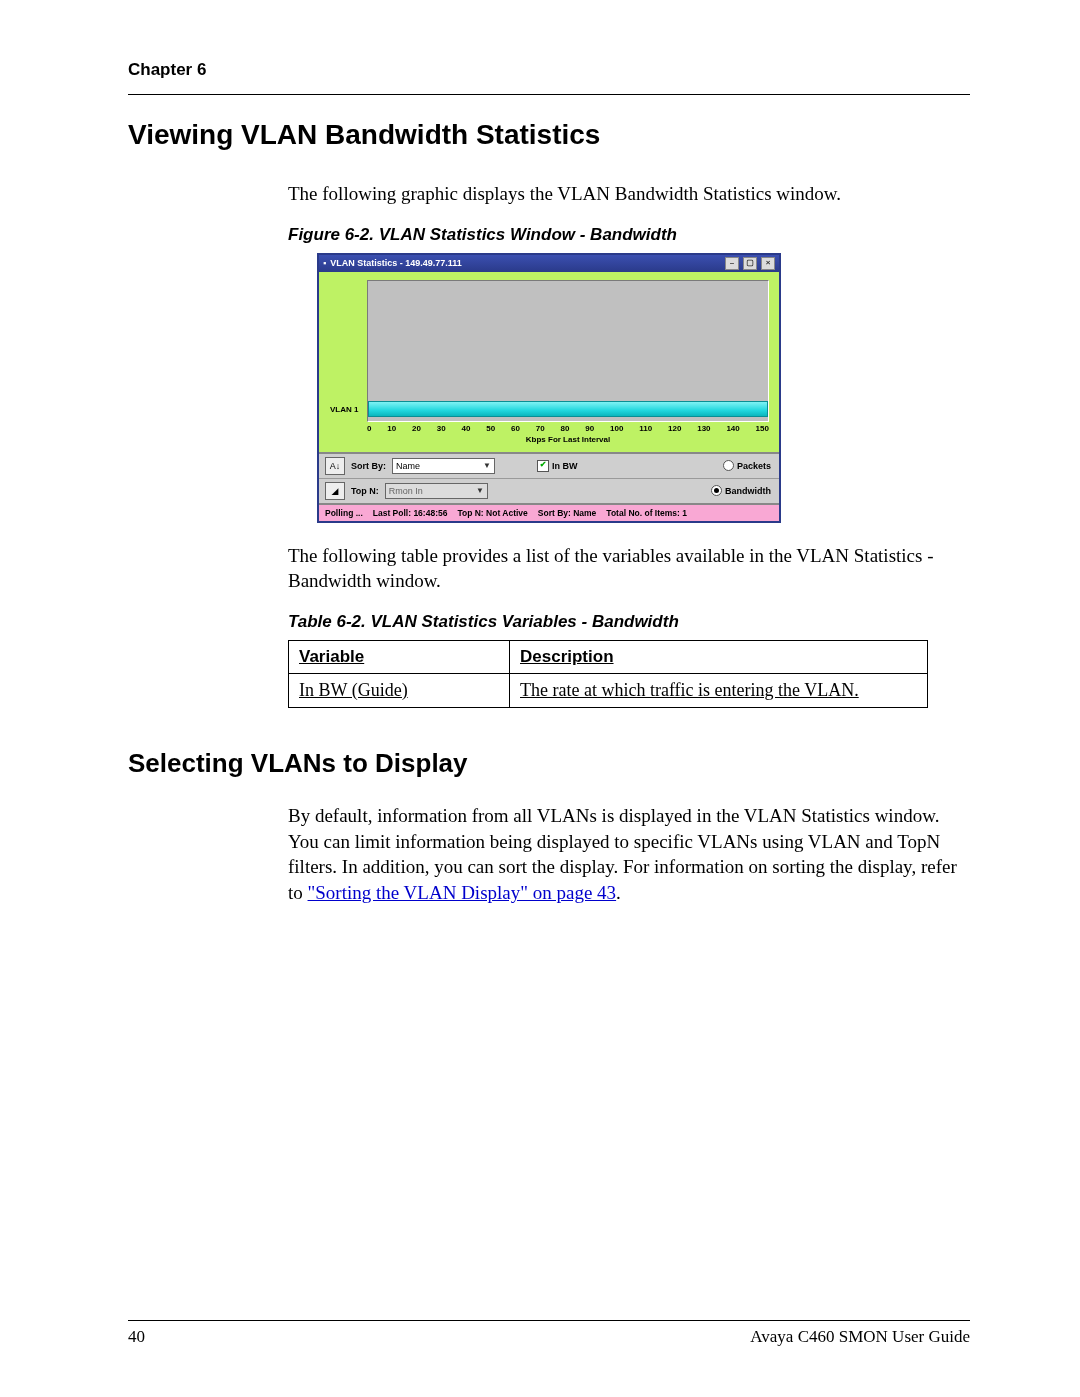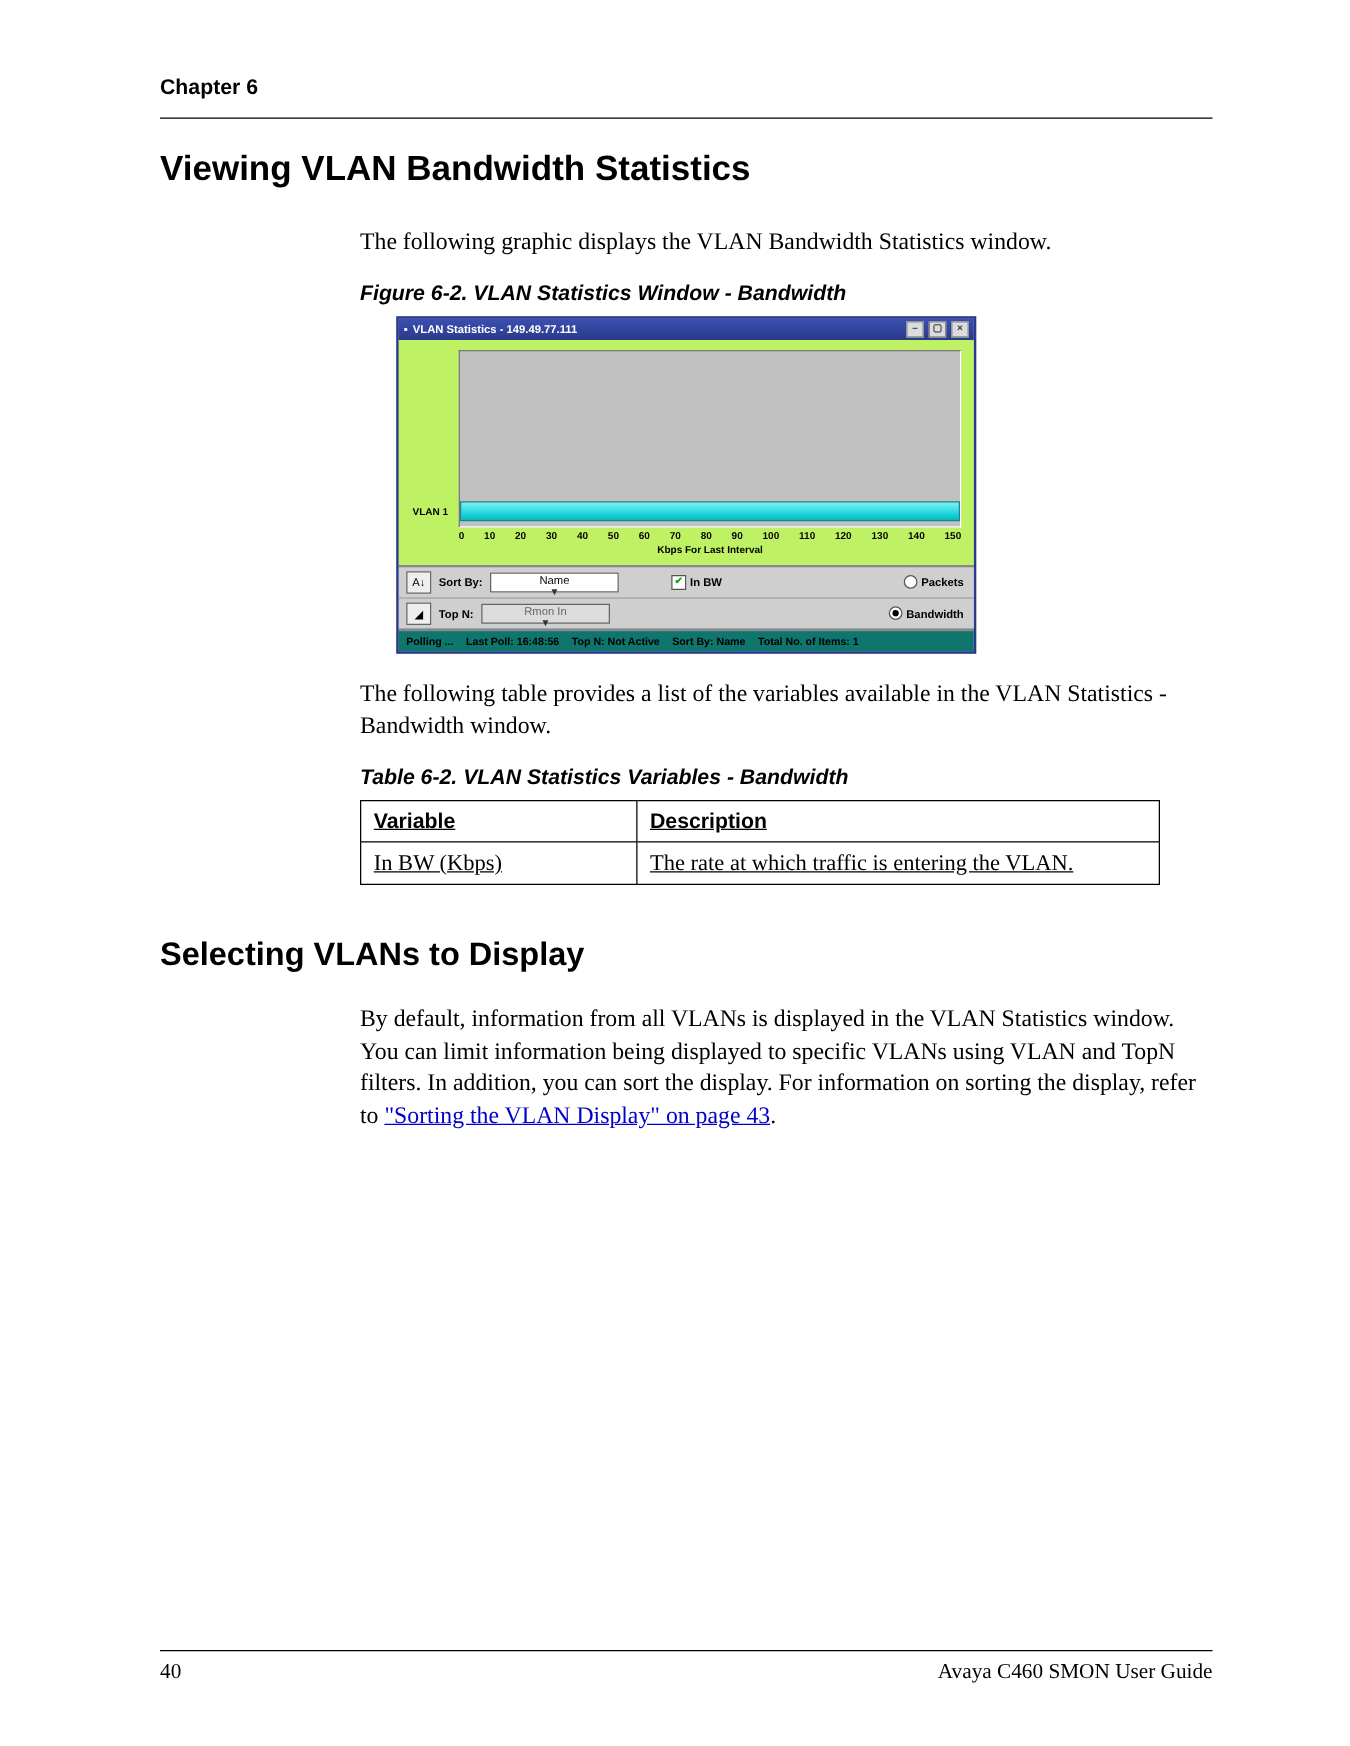--- a/index.html
+++ b/index.html
@@ -153,32 +153,32 @@
     display: flex; align-items: center; justify-content: center;
     font-size: 9px;
   }
   .lbl { font-weight: bold; font-size: 9px; }
   .dd {
     width: 95px; height: 14px;
     background: #fff;
     border: 1px solid #666;
     font-size: 9px;
     padding: 0 3px;
-    display: flex; align-items: center; justify-content: space-between; flex-direction: column;
+    display: flex; align-items: center; justify-content: space-between;
   }
   .dd.disabled { background: #dcdcdc; color: #666; }
   .tri { font-size: 8px; color: #333; }
   .chk { display: inline-flex; align-items: center; gap: 3px; font-weight: bold; font-size: 9px; }
   .chkbox { width: 10px; height: 10px; background: #fff; border: 1px solid #555; color: #0a0; font-size: 8px; line-height: 8px; text-align: center; }
   .radiogrp { display: flex; flex-direction: column; gap: 2px; margin-left: auto; padding-right: 2px; }
   .radio { display: inline-flex; align-items: center; gap: 3px; font-weight: bold; font-size: 9px; }
   .rdot { width: 9px; height: 9px; border-radius: 50%; border: 1px solid #555; background: #fff; position: relative; }
   .rdot.on::after { content: ""; position: absolute; inset: 2px; border-radius: 50%; background: #000; }
   .status {
-    background: #0f766e;
+    background: #f9a8d4;
     border-top: 2px solid #888;
     display: flex;
     gap: 10px;
     padding: 3px 6px;
     font-size: 8.5px;
     font-weight: bold;
   }
   .status span { white-space: nowrap; }
   
   table.data {
@@ -314,21 +314,21 @@
 
   <div class="caption caption-wide">Table 6-2.  VLAN Statistics Variables - Bandwidth</div>
 
   <table class="data">
     <tbody>
         <tr>
       <th style="width:200px">Variable</th>
       <th>Description</th>
     </tr>
     <tr>
-      <td>In BW (Kbps)</td>
+      <td>In BW (Guide)</td>
       <td>The rate at which traffic is entering the VLAN.</td>
     </tr>
   </tbody>
     </table>
 
   <h2>Selecting VLANs to Display</h2>
 
   <p class="body-text indent">
     <span>By default, information from all VLANs is displayed in the VLAN Statistics window. You can limit information being displayed to specific VLANs using VLAN and TopN filters. In addition, you can sort the display. For information on sorting the display, refer to </span><a class="xref" href="#">"Sorting the VLAN Display" on page 43</a><span>.</span>
   </p>

